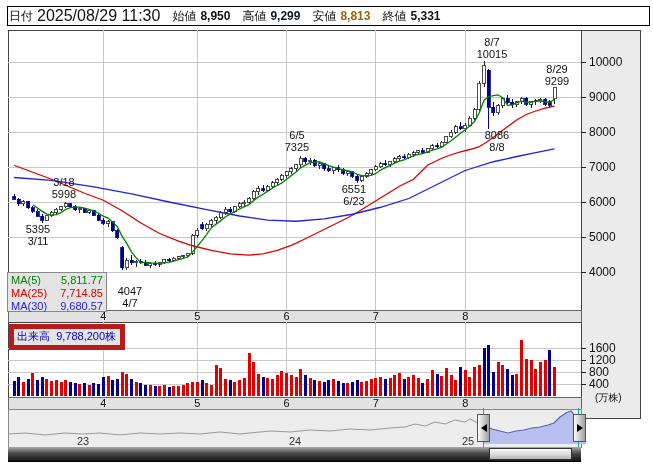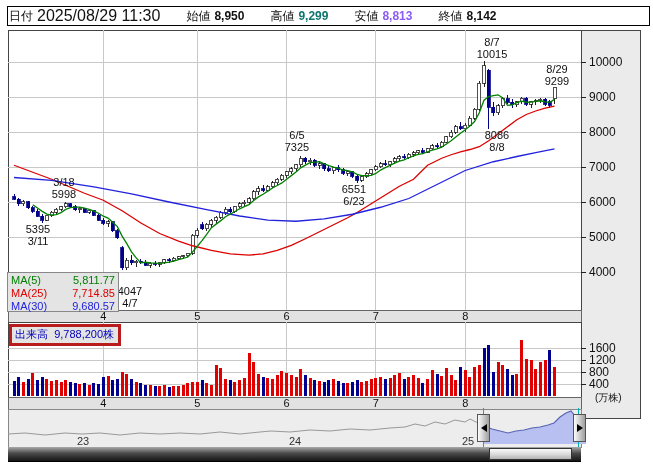--- a/index.html
+++ b/index.html
@@ -2,28 +2,28 @@
 <html><head>
 <meta charset="utf-8">
 <style>
   html,body{margin:0;padding:0;background:#fff;}
   .screen{position:relative;width:653px;height:470px;background:#fff;overflow:hidden;
           font-family:"Liberation Sans","DejaVu Sans",sans-serif;color:#111;}
   svg{position:absolute;left:0;top:0;}
   svg text{font-family:"Liberation Sans","DejaVu Sans",sans-serif;}
   .quote-header{position:absolute;left:7px;top:6px;width:641px;height:18px;border:1px solid #000;
      background:#fff;display:flex;align-items:center;font-size:12px;white-space:nowrap;}
-  .quote-header .lbl{margin-left:26px;}
+  .quote-header .lbl{margin-left:12px;}
   .quote-header .lbl:first-child{margin-left:1px;}
   .quote-header .val{font-weight:bold;font-size:12px;margin-left:4px;}
   .quote-header .dateval{font-size:16px;margin-left:4px;}
-  .ma-legend{position:absolute;left:7px;top:272px;width:112px;height:40px;background:#e4e4e4;
+  .ma-legend{position:absolute;left:7px;top:272px;width:100px;height:40px;background:#e4e4e4;
      border:1px solid #888;font-size:11px;line-height:13px;padding:1px 3px 0 3px;box-sizing:border-box;}
   .ma-legend .row{display:flex;justify-content:space-between;}
-  .vol-label{position:absolute;left:9px;top:324px;background:#e4e4e4;border:3px solid #b91c1c;
+  .vol-label{position:absolute;left:9px;top:324px;background:#e4e4e4;border:5px solid #b91c1c;
      font-size:11px;padding:0 4px 1px 3px;white-space:nowrap;}
   .cyan-line{position:absolute;top:408px;width:1px;height:45px;background:#00b2b2;}
   .nav-handle{position:absolute;top:414px;width:13px;height:28px;box-sizing:border-box;
      border:1px solid #555;background:linear-gradient(90deg,#fdfdfd,#c9c9c9 55%,#9e9e9e);
      display:flex;align-items:center;justify-content:center;}
   .tri-left{width:0;height:0;border-top:4px solid transparent;border-bottom:4px solid transparent;
      border-right:6px solid #000;}
   .tri-right{width:0;height:0;border-top:4px solid transparent;border-bottom:4px solid transparent;
      border-left:6px solid #000;}
   .scroll-track{position:absolute;left:8px;top:447px;width:573px;height:14px;
@@ -491,25 +491,25 @@
         <text x="468" y="445" font-size="11" fill="#333" text-anchor="middle">25</text>
       </g>
     </svg>
 
   <div class="quote-header">
     <span class="lbl">日付</span>
     <span class="dateval">2025/08/29 11:30</span>
     <span class="lbl">始値</span>
     <span class="val">8,950</span>
     <span class="lbl">高値</span>
-    <span class="val" id="hi-val" style="color: #0f766e;">9,299</span>
+    <span class="val" id="hi-val" style="color: #0f172a;">9,299</span>
     <span class="lbl">安値</span>
-    <span class="val" id="lo-val" style="color: #8b5cf6;">8,813</span>
+    <span class="val" id="lo-val" style="color: #a16207;">8,813</span>
     <span class="lbl">終値</span>
-    <span class="val">8,142</span>
+    <span class="val">5,331</span>
   </div>
 
   <div class="ma-legend">
     <div class="row" style="color: rgb(0, 128, 0);">
       <span>MA(5)</span>
       <span>5,811.77</span>
     </div>
     <div class="row" style="color: rgb(221, 0, 0); text-align: right;">
       <span>MA(25)</span>
       <span>7,714.85</span>

